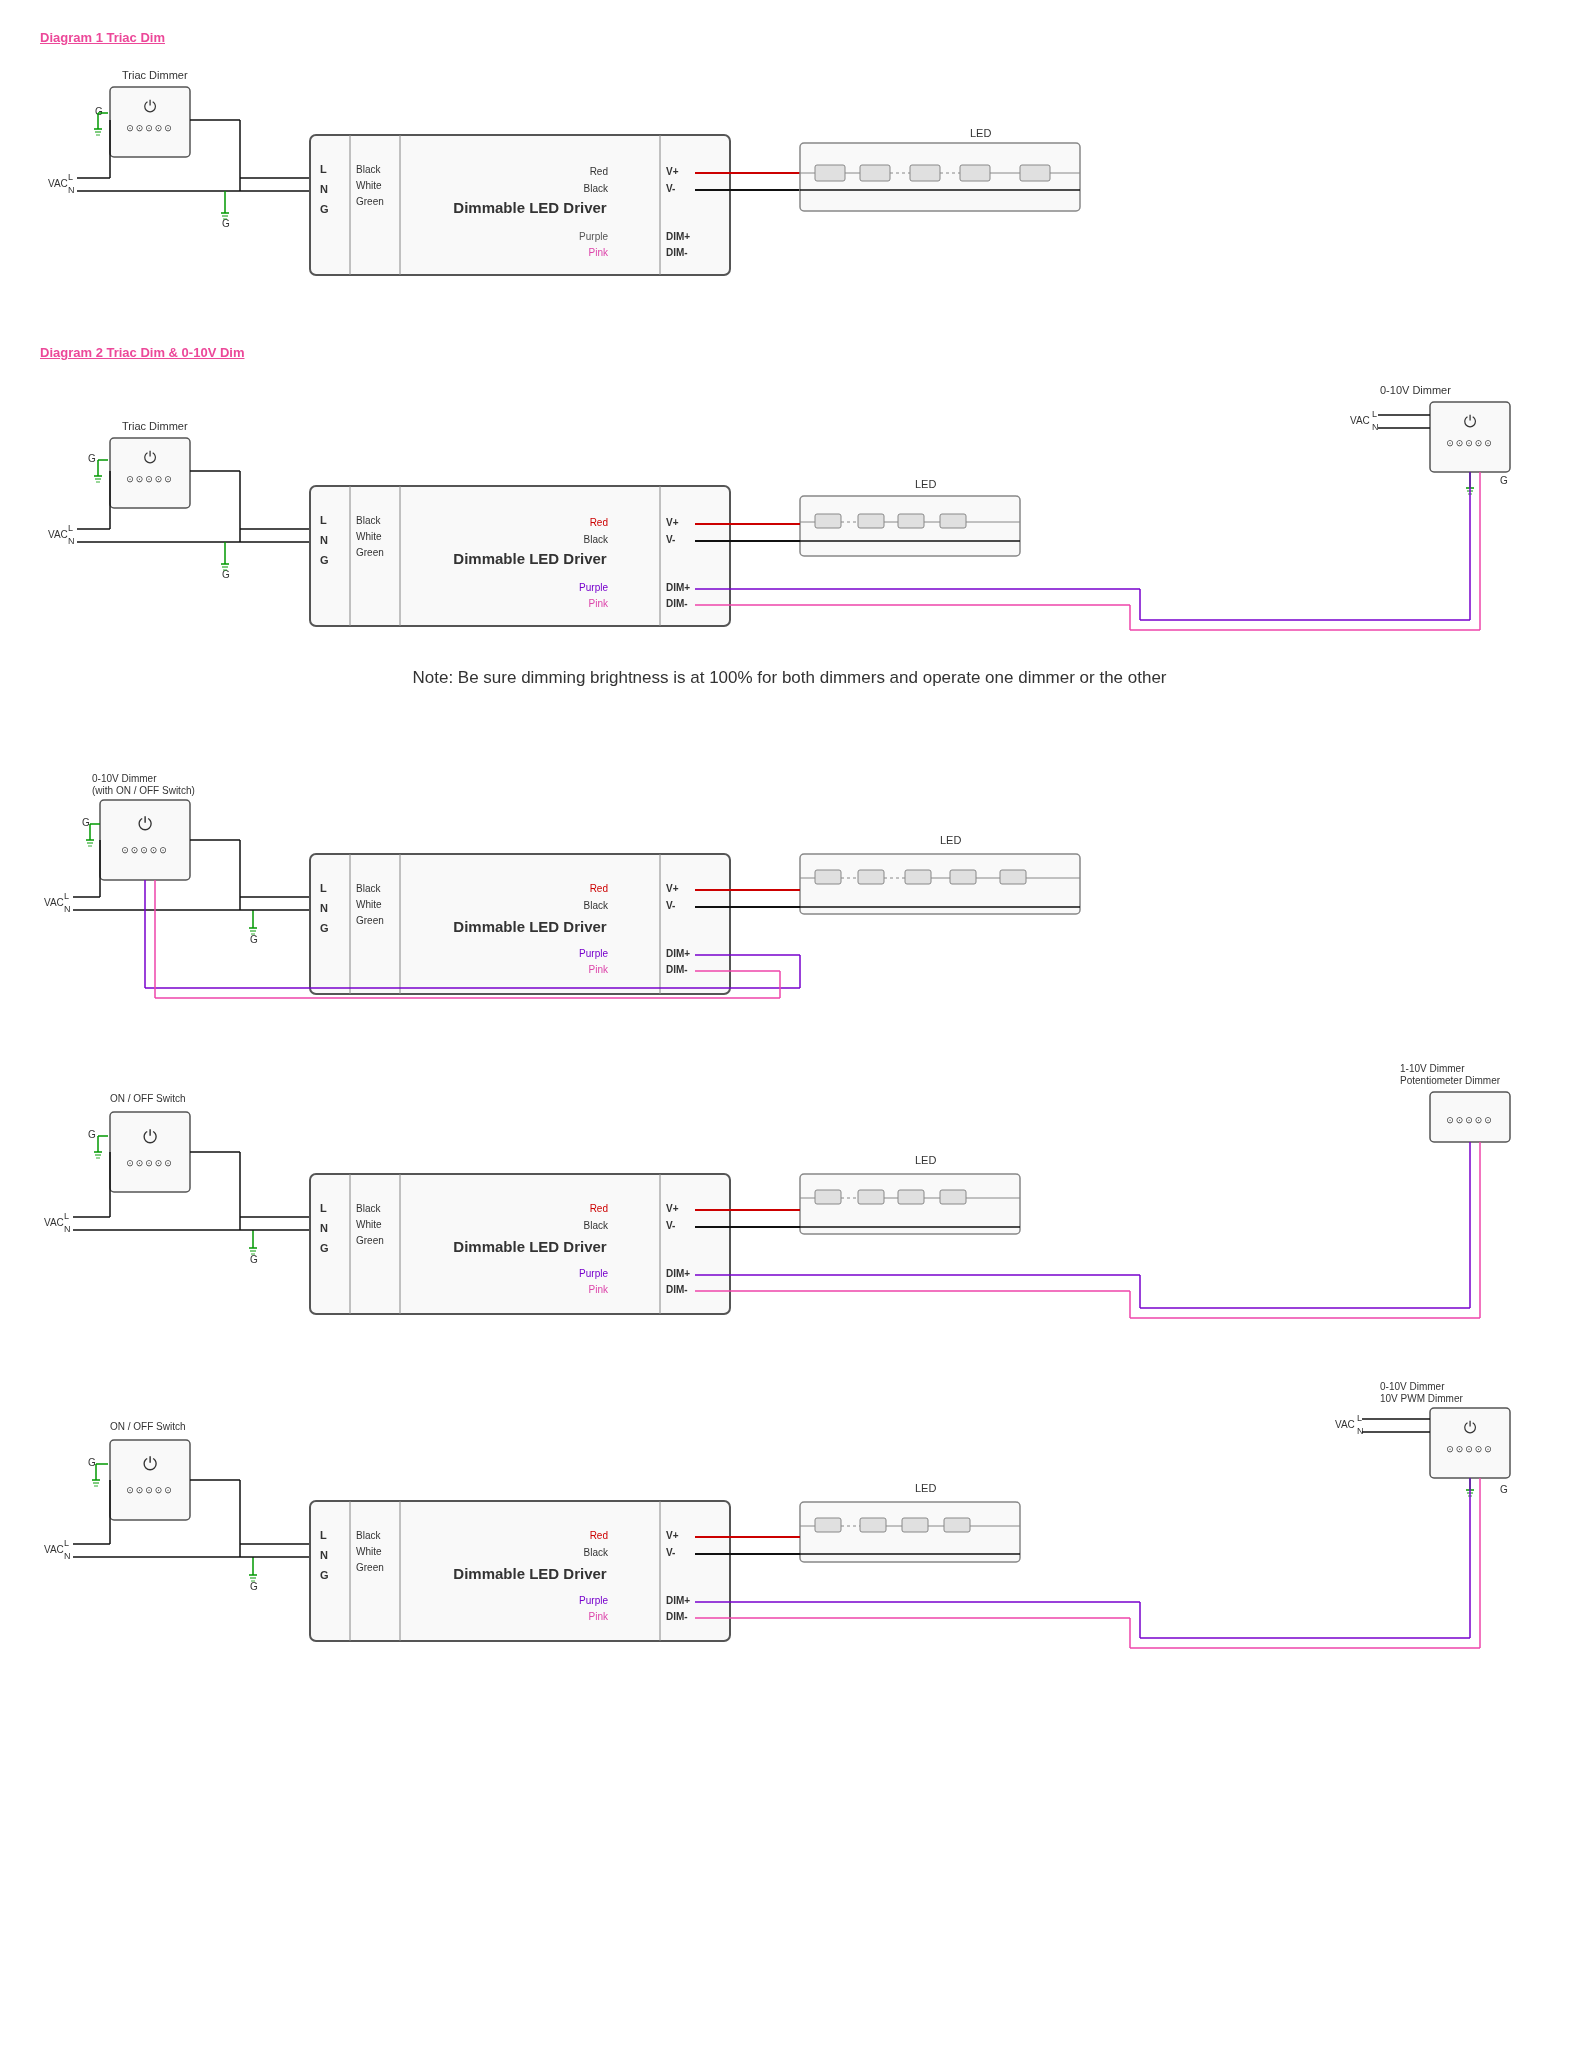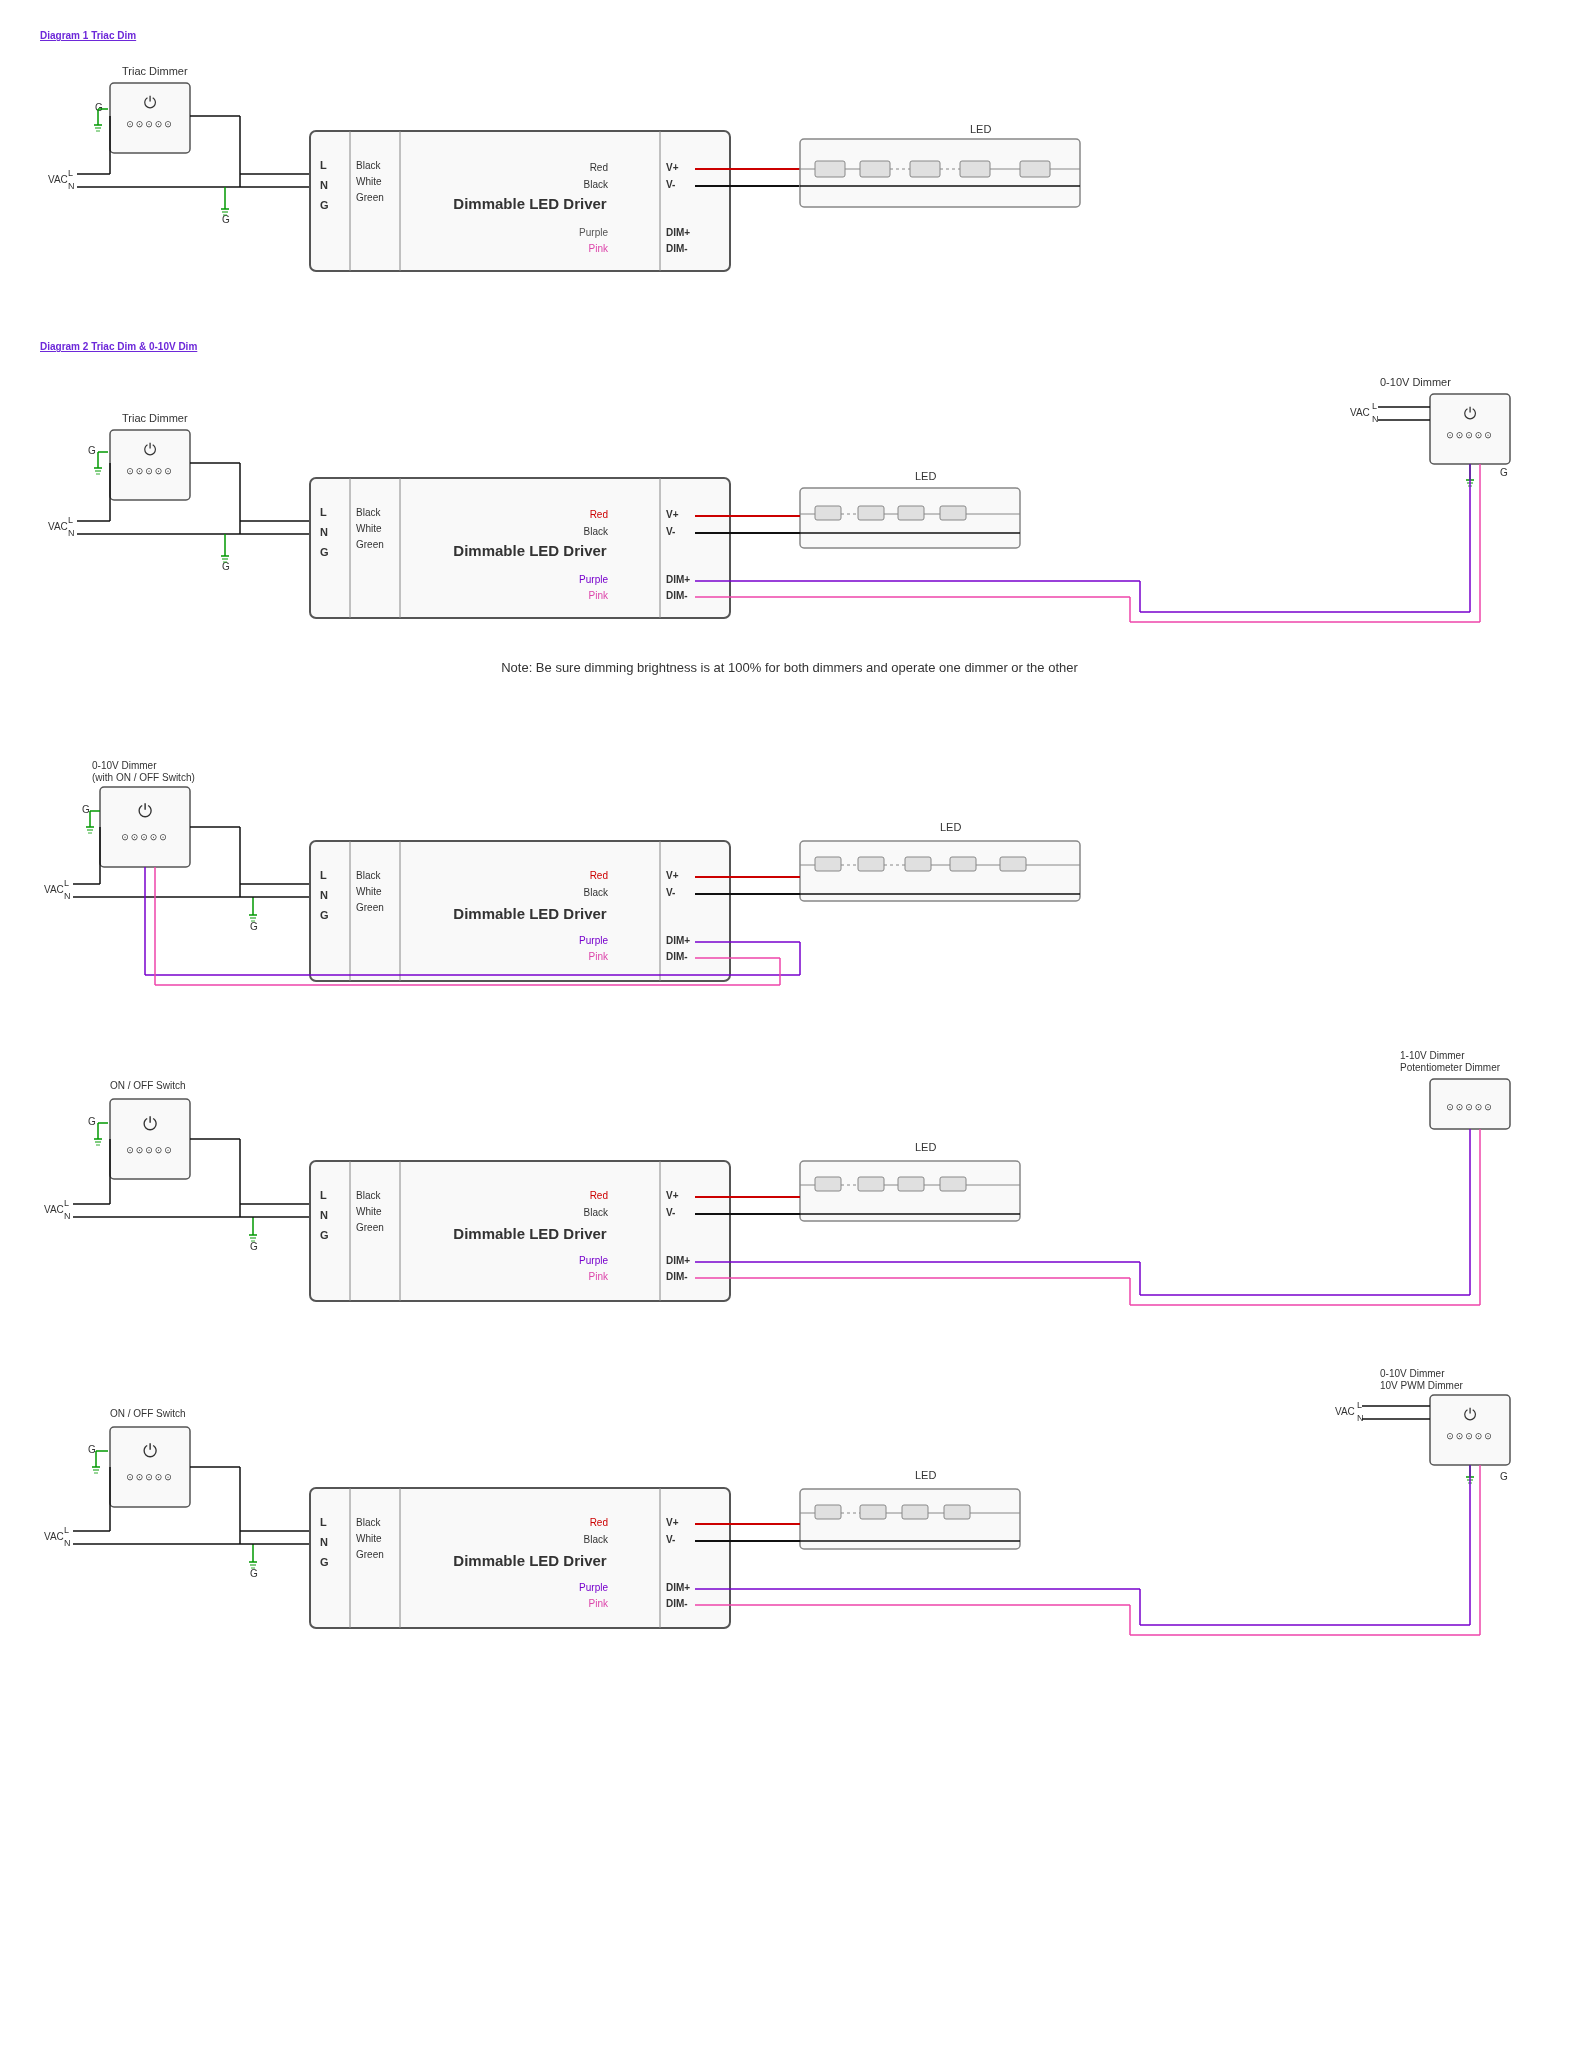--- a/index.html
+++ b/index.html
@@ -12,33 +12,33 @@
       padding: 30px 40px;
     }
 
     .diagram-section {
       margin-bottom: 50px;
       position: relative;
     }
 
     .diagram-title {
       font-weight: bold;
-      font-size: 10px;
-      color: #6d28d9;
+      font-size: 13px;
+      color: #ec4899;
       text-decoration: underline;
       margin-bottom: 20px;
     }
 
     
     svg {
       overflow: visible;
     }
 
     .note-text {
-      font-size: 13px;
+      font-size: 17px;
       color: #333;
       text-align: center;
       margin-top: 8px;
     }
   </style>
 </head>
 <body>
 
 <div class="diagram-section">
   <div class="diagram-title">Diagram 1  Triac Dim</div>

